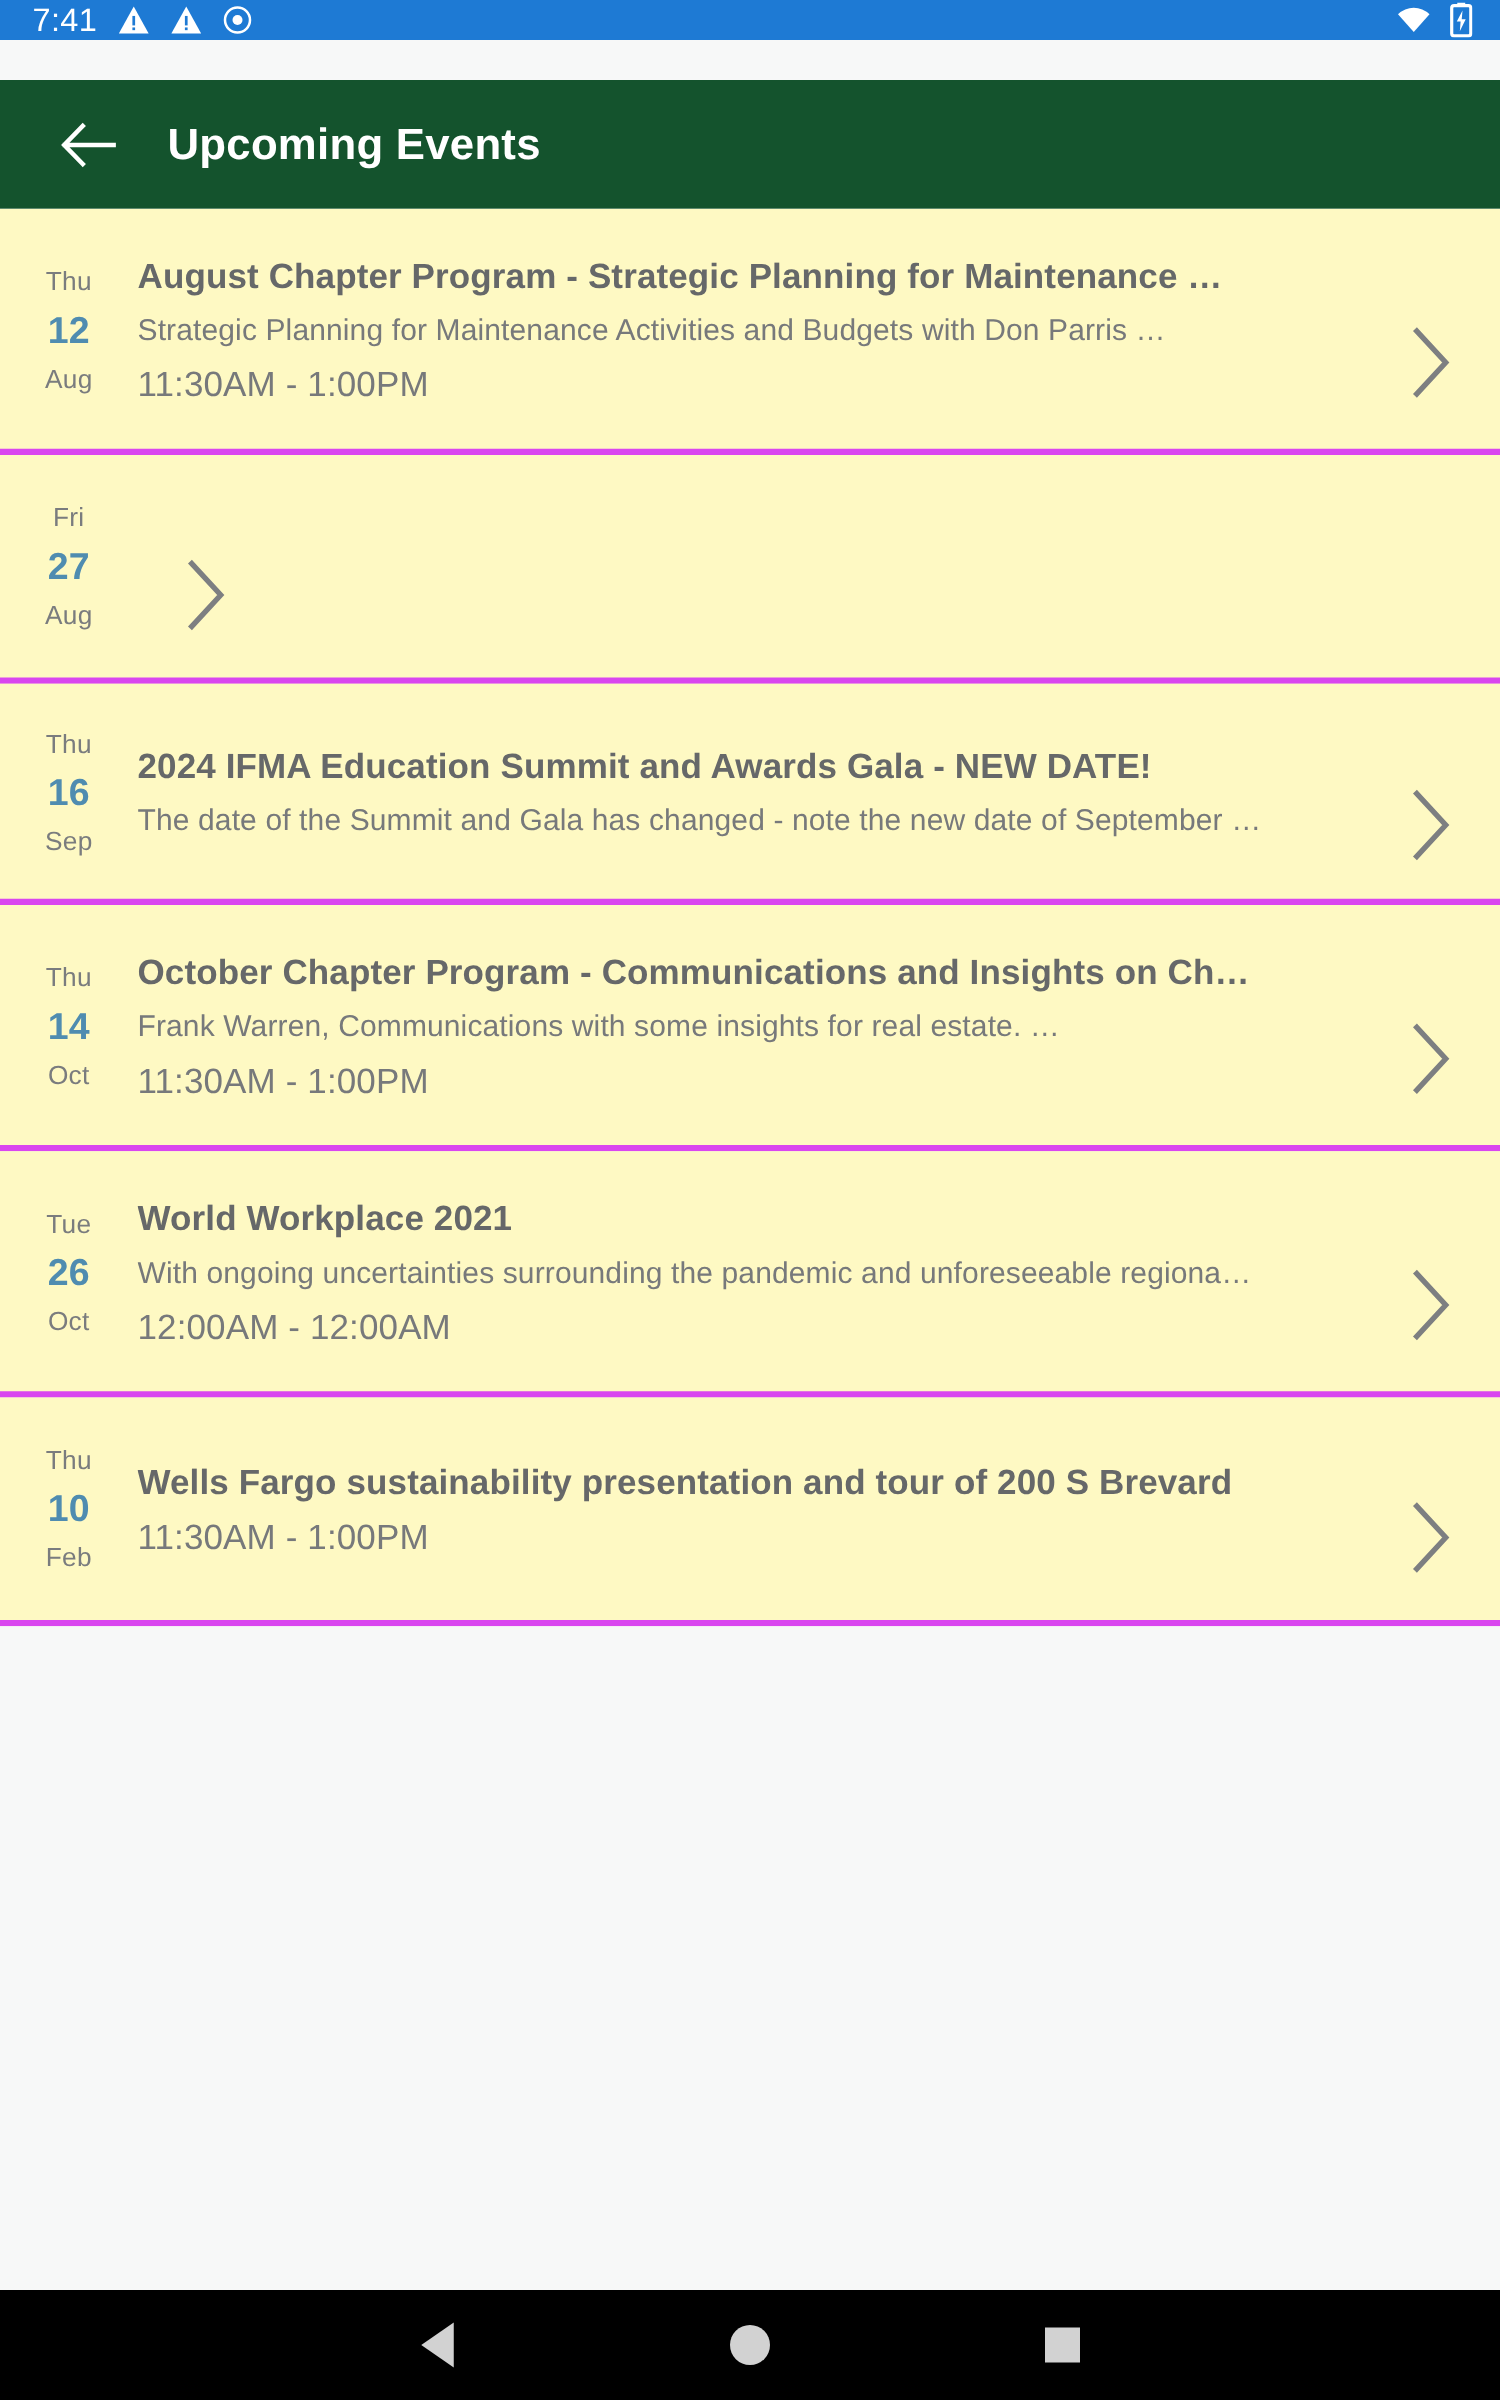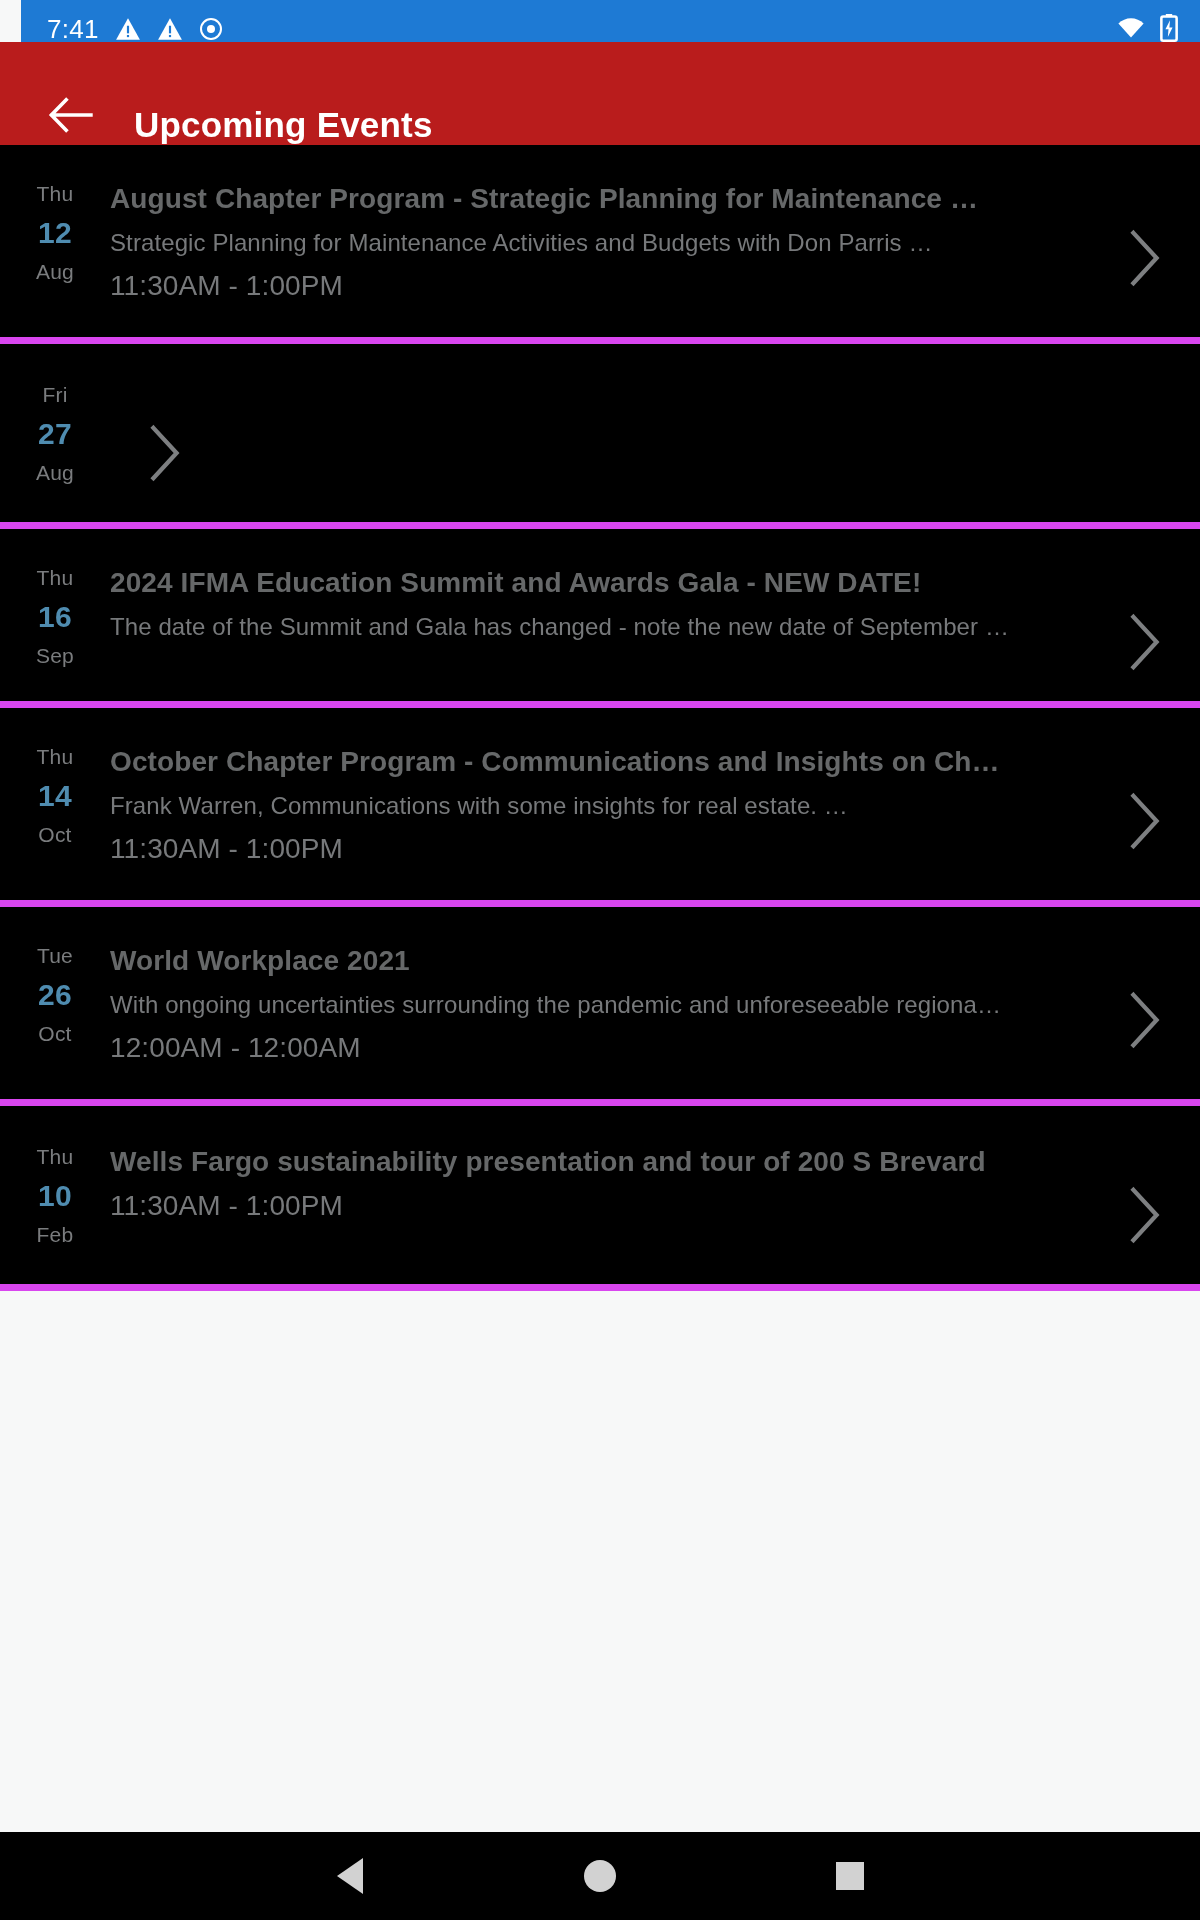--- a/index.html
+++ b/index.html
@@ -10,28 +10,27 @@
     width: 1200px;
     height: 1920px;
     font-family: "Liberation Sans", sans-serif;
     background: #f7f8f8;
     overflow: hidden;
     -webkit-font-smoothing: antialiased;
   }
 
   
   .status-bar {
-    height: 42px;
+    height: 32px;
     background: #1e7ad4;
     display: flex;
-    align-items: flex-end;
+    align-items: center;
     padding: 0 22px 0 26px;
     box-sizing: border-box;
     color: #ffffff;
-    margin-left: 21px;
   }
   .status-left {
     display: flex;
     align-items: center;
     gap: 16px;
   }
   .status-time {
     font-size: 26px;
     font-weight: 500;
     letter-spacing: 0.3px;
@@ -41,25 +40,26 @@
     margin-left: auto;
     display: flex;
     align-items: center;
     gap: 14px;
   }
   .icon-svg { display: block; }
 
   
   .app-bar {
     height: 103px;
-    background: #b91c1c;
-    display: flex;
-    align-items: flex-end;
+    background: #14532d;
+    display: flex;
+    align-items: center;
     padding-left: 40px;
     box-sizing: border-box;
+    margin-top: 32px;
   }
   .back-button {
     width: 60px;
     height: 60px;
     display: flex;
     align-items: center;
     justify-content: center;
     cursor: pointer;
   }
   .app-bar-title {
@@ -70,23 +70,23 @@
     letter-spacing: 0.2px;
     white-space: nowrap;
   }
 
   
   .event-list {
     background: #f7f8f8;
   }
   .event-row {
     display: flex;
-    align-items: flex-start;
-    border-bottom: 7px solid #d946ef;
-    background: #000000;
+    align-items: center;
+    border-bottom: 5px solid #d946ef;
+    background: #fef9c3;
     padding: 34px 0 34px 0;
     box-sizing: border-box;
     cursor: pointer;
     min-height: 110px;
   }
   .event-row.has-sub { padding-top: 32px; padding-bottom: 30px; }
 
   .date-col {
     width: 110px;
     flex: 0 0 110px;

